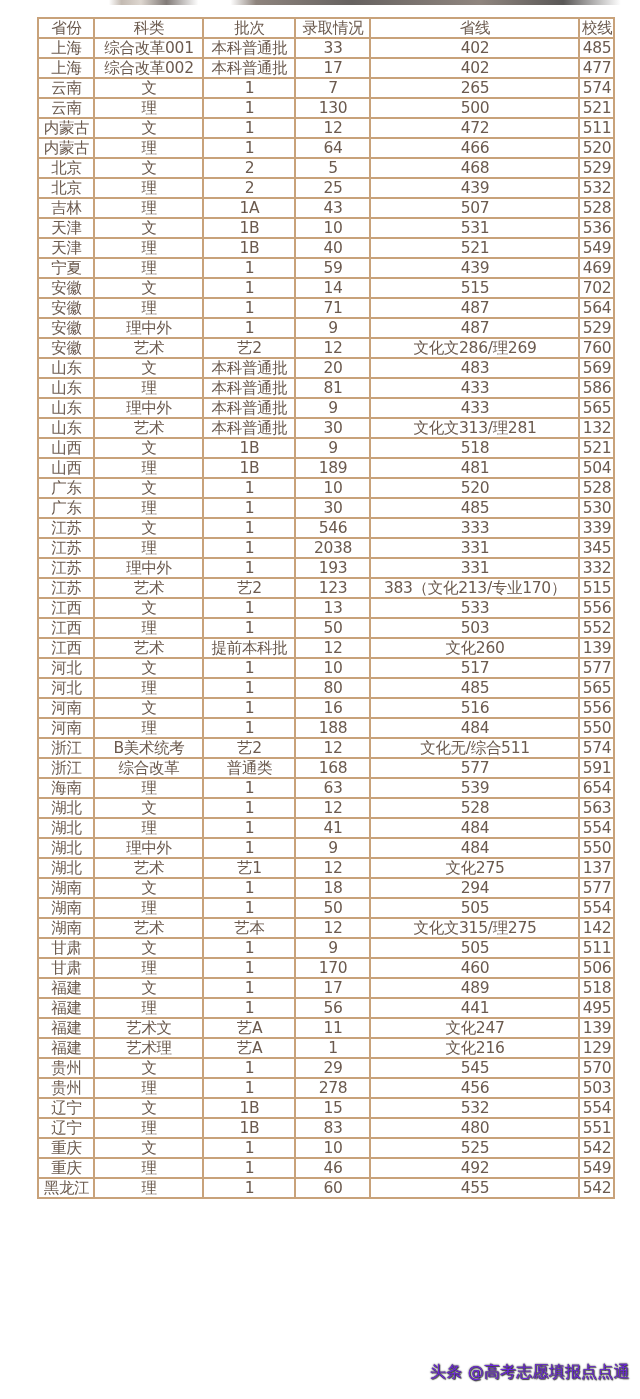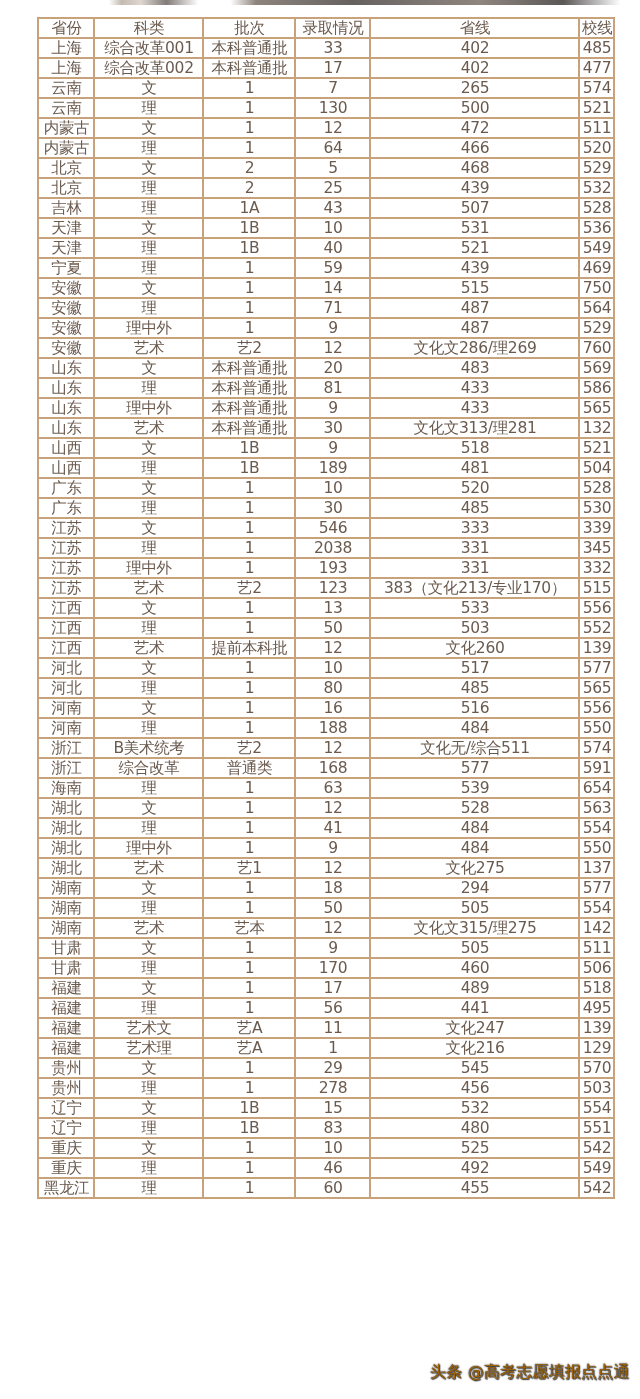--- a/index.html
+++ b/index.html
@@ -27,21 +27,21 @@
     letter-spacing: -0.3px;
   }
   col.c0 { width: 56px; }
   col.c1 { width: 109px; }
   col.c2 { width: 92px; }
   col.c3 { width: 75px; }
   col.c4 { width: 209px; }
   col.c5 { width: 35px; }
   .watermark {
     position: absolute; left: 430px; top: 1362px;
-    font-size: 16px; color: #a16207; letter-spacing: 0.2px;
+    font-size: 16px; color: #6d28d9; letter-spacing: 0.2px;
     text-shadow: 0 0 2px #333, 0 0 1px #222, 1px 1px 1px #444;
   }
 </style>
 </head>
 <body>
 
 <div class="top-strip"></div>
 
 <div class="table-wrap">
   <table>
@@ -159,21 +159,21 @@
           <td>59</td>
           <td>439</td>
           <td>469</td>
         </tr>
         <tr>
           <td>安徽</td>
           <td>文</td>
           <td>1</td>
           <td>14</td>
           <td>515</td>
-          <td>750</td>
+          <td>702</td>
         </tr>
         <tr>
           <td>安徽</td>
           <td>理</td>
           <td>1</td>
           <td>71</td>
           <td>487</td>
           <td>564</td>
         </tr>
         <tr>

